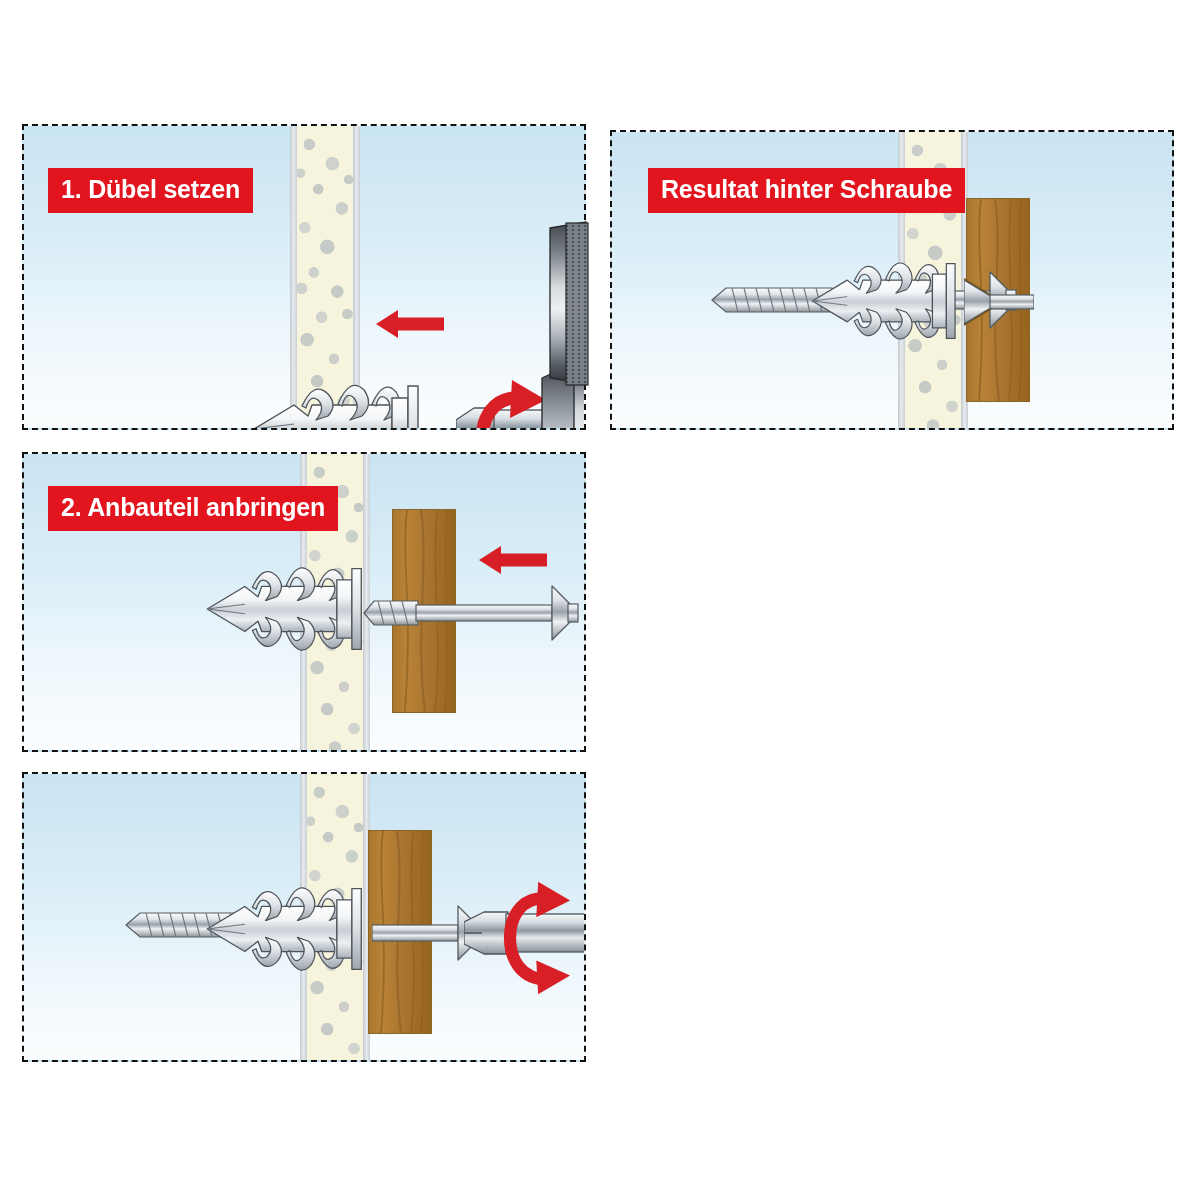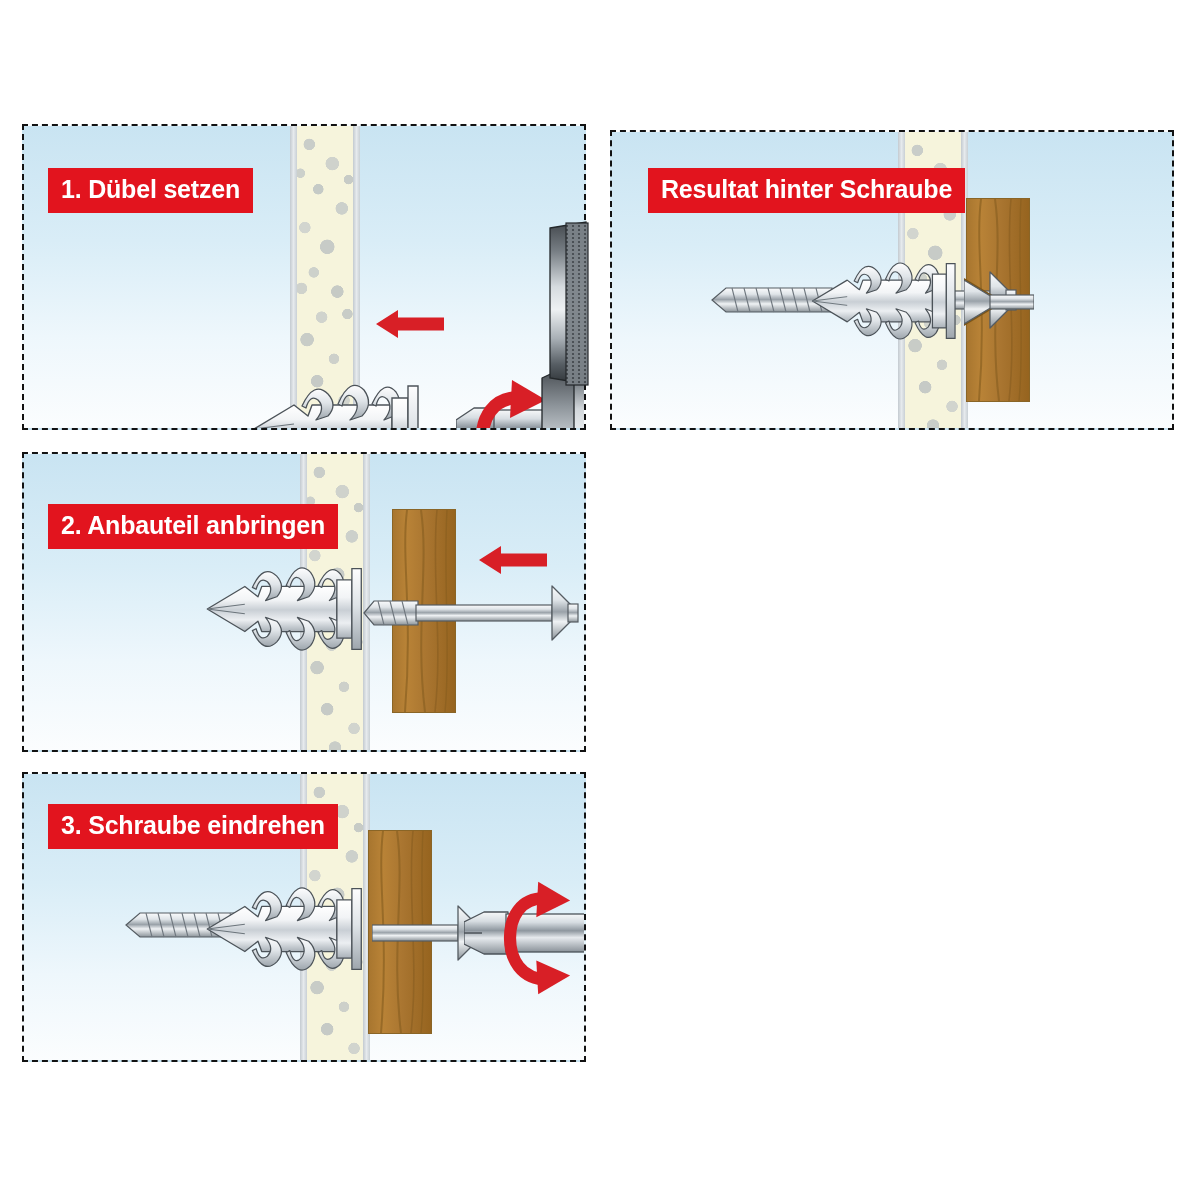--- a/index.html
+++ b/index.html
@@ -383,21 +383,18 @@
   </div>
 
   <div class="badge" id="badge-1" style="left:48px;top:168px;">
     <span class="badge-txt">1. Dübel setzen</span>
   </div>
 
   <div class="badge" id="badge-2" style="left:648px;top:168px;">
     <span class="badge-txt">Resultat hinter Schraube</span>
   </div>
 
-  <div class="badge" id="badge-3" style="left:48px;top:504px;">
+  <div class="badge" id="badge-3" style="left:48px;top:486px;">
     <span class="badge-txt">2. Anbauteil anbringen</span>
   </div>
 
-  <div class="badge" id="badge-4" style="left:48px;top:804px;">
-    <span class="badge-txt">3. Schraube eindrehen</span>
-  </div>
 
 </div>
 
 </body></html>

